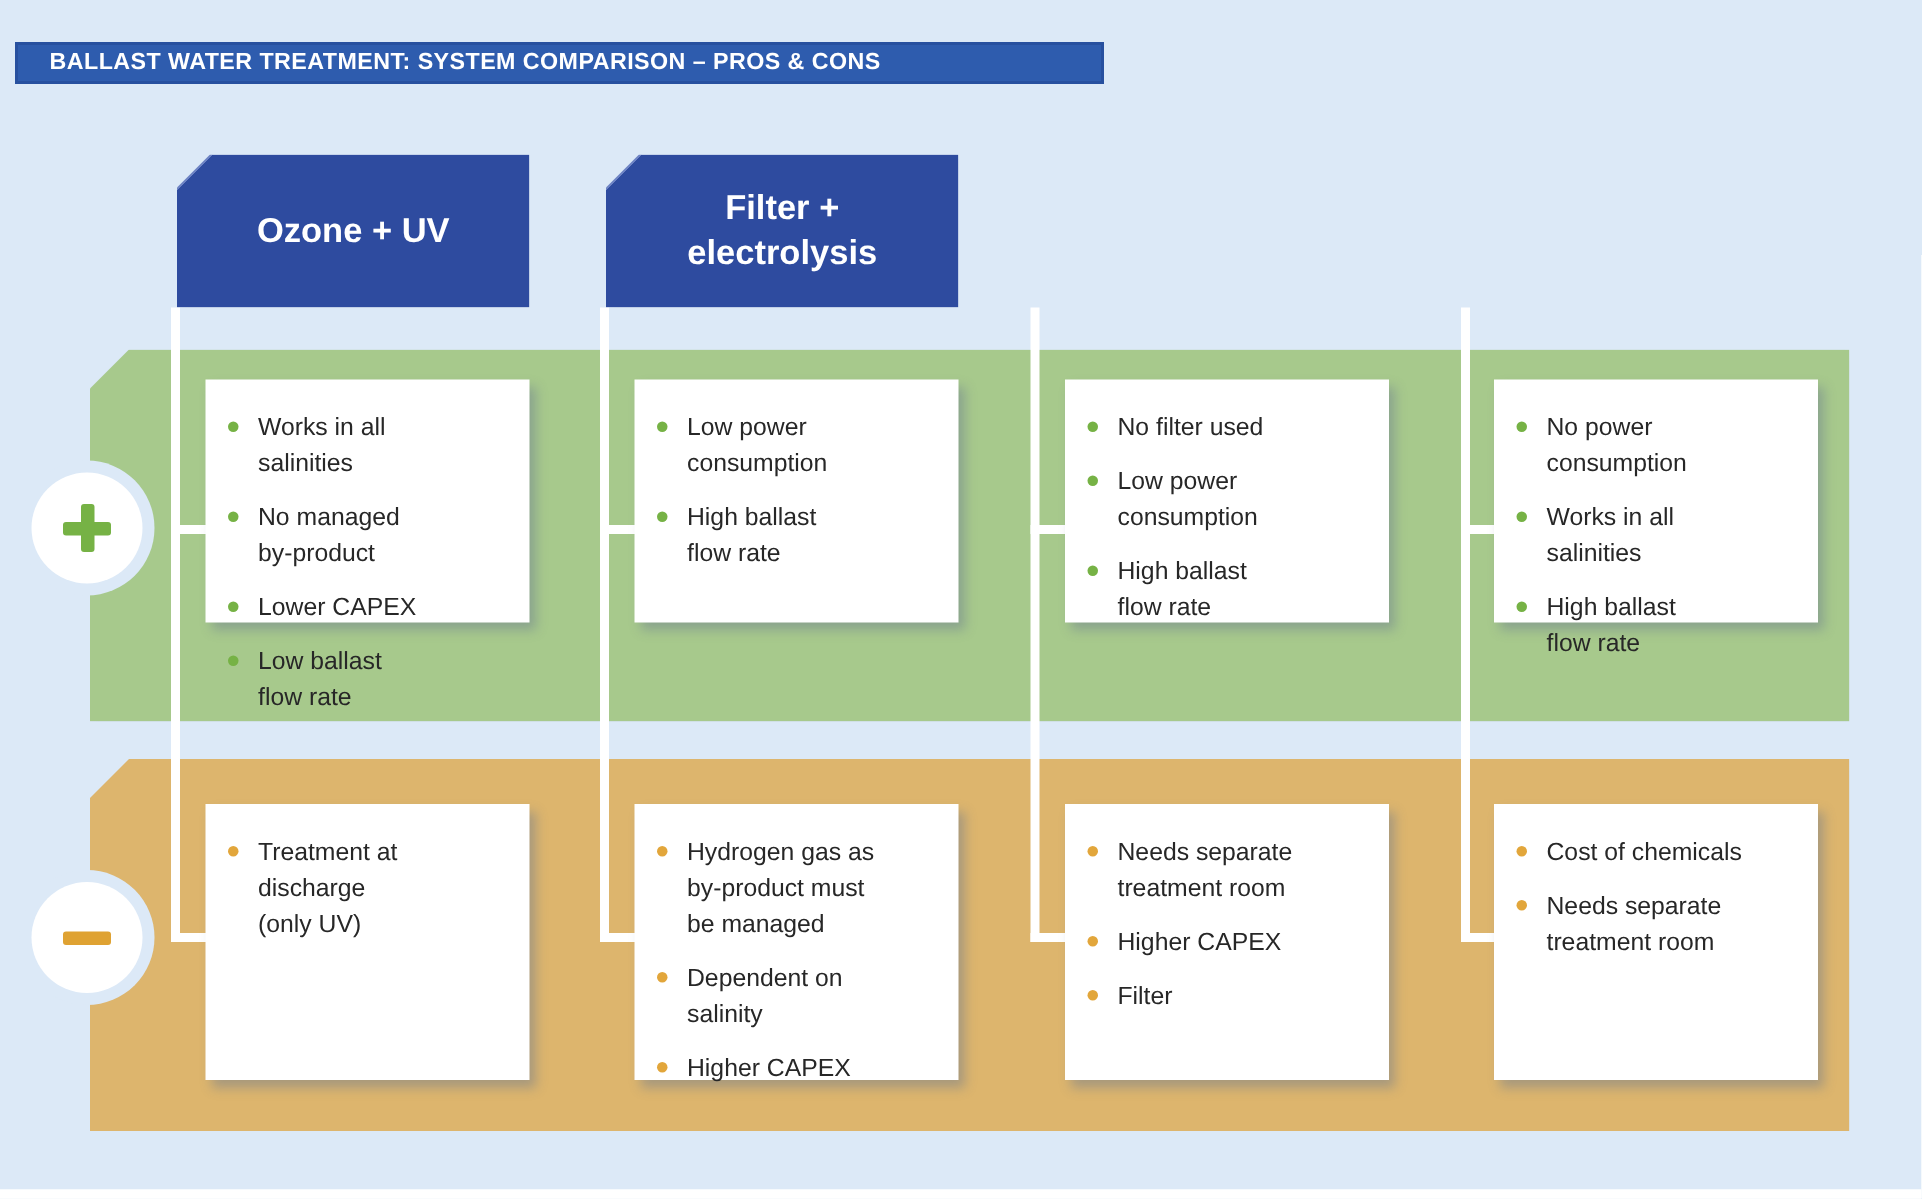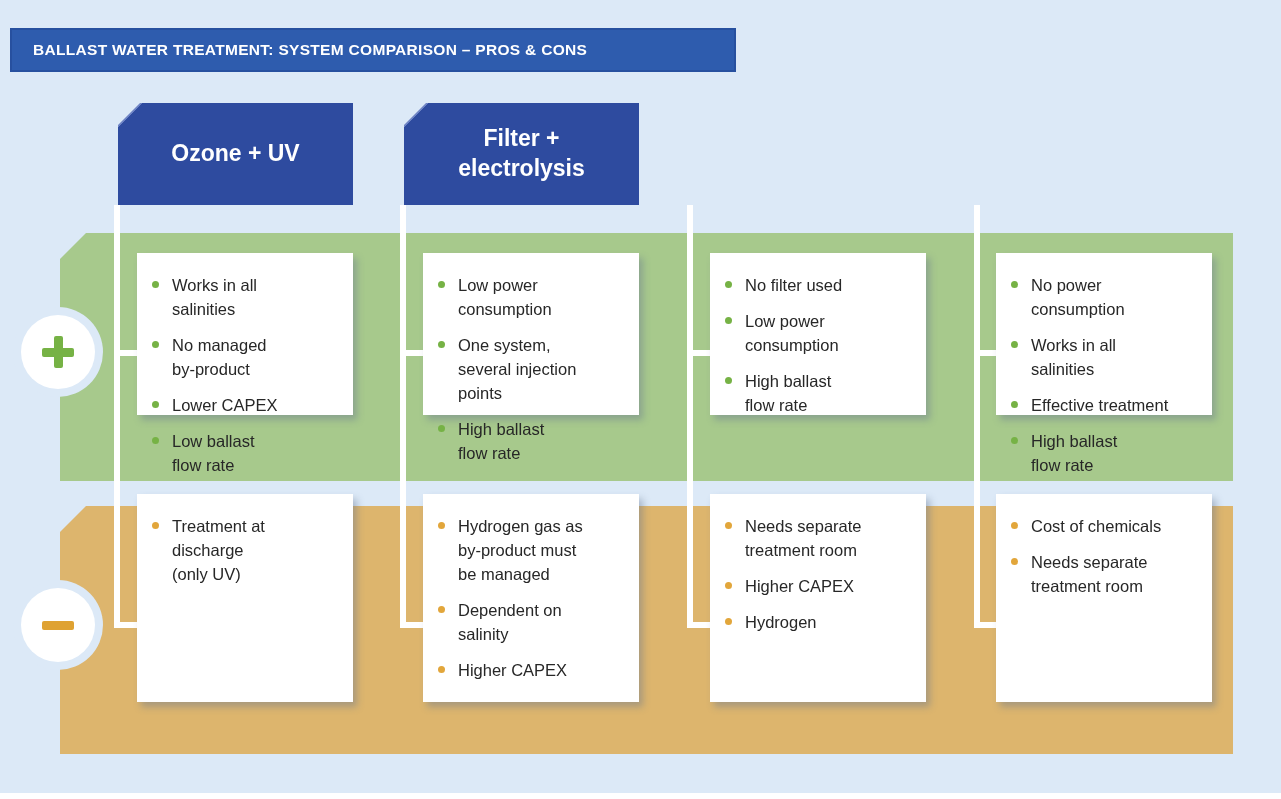--- a/index.html
+++ b/index.html
@@ -3,21 +3,21 @@
 <meta charset="utf-8">
 <style>
   html,body{margin:0;padding:0;background:#ffffff;}
   .stage{
     position:relative;width:1281px;height:799px;overflow:hidden;
     background:#ffffff;font-family:"Liberation Sans",sans-serif;
   }
   .bg{position:absolute;left:0;top:0;width:1281px;height:793px;background:#dce9f7;}
   
   .title-bar{
-    position:absolute;left:10px;top:28px;width:726px;height:44px;
+    position:absolute;left:10px;top:28px;width:726px;height:28px;
     background:#2e5cae;border:2px solid #27509f;box-sizing:border-box;
     display:flex;align-items:center;padding-left:21px;
     color:#ffffff;font-size:15.5px;font-weight:bold;letter-spacing:.3px;
   }
   
   .col-header{
     position:absolute;top:103px;width:235px;height:102px;background:#2e4b9f;
     clip-path:polygon(22px 0,100% 0,100% 100%,0 100%,0 22px);
     display:flex;align-items:center;justify-content:center;text-align:center;
     color:#ffffff;font-size:23px;font-weight:bold;line-height:1.3;
@@ -38,21 +38,21 @@
   .band.cons{top:506px;background:#ddb56d;}
   
   .vline{position:absolute;top:205px;width:6px;height:423px;background:#ffffff;z-index:2;}
   .stub{position:absolute;width:25px;height:6px;background:#ffffff;z-index:2;}
   
   .card{
     position:absolute;width:216px;background:#ffffff;z-index:3;
     box-shadow:4px 5px 7px rgba(105,120,145,.45);box-sizing:border-box;
   }
   .card.pros{top:253px;height:162px;}
-  .card.cons{top:494px;height:208px;}
+  .card.cons{top:536px;height:184px;}
   .card ul{list-style:none;margin:0;padding:20px 6px 0 15px;}
   .card li{display:flex;gap:13px;margin-bottom:12px;}
   .dot{flex:none;width:7px;height:7px;border-radius:50%;margin-top:8px;}
   .pros .dot{background:#76b245;}
   .cons .dot{background:#e2a63b;}
   .txt{white-space:pre-line;font-size:16.5px;line-height:24px;color:#272727;}
   
   .halo{position:absolute;left:13px;width:90px;height:90px;border-radius:50%;background:#dce9f7;z-index:4;}
   .halo.pros{top:307px;}
   .halo.cons{top:580px;}
@@ -125,26 +125,20 @@
   </div>
   <div class="card pros" style="left:423px">
     <ul>
       <li>
           <span class="dot"></span>
           <span class="txt">Low power
 consumption</span>
         </li>
       <li>
           <span class="dot"></span>
-          <span class="txt">One system,
-several injection
-points</span>
-        </li>
-      <li>
-          <span class="dot"></span>
           <span class="txt">High ballast
 flow rate</span>
         </li>
     </ul>
   </div>
   <div class="card pros" style="left:710px">
     <ul>
       <li>
           <span class="dot"></span>
           <span class="txt">No filter used</span>
@@ -165,24 +159,20 @@
     <ul>
       <li>
           <span class="dot"></span>
           <span class="txt">No power
 consumption</span>
         </li>
       <li>
           <span class="dot"></span>
           <span class="txt">Works in all
 salinities</span>
-        </li>
-      <li>
-          <span class="dot"></span>
-          <span class="txt">Effective treatment</span>
         </li>
       <li>
           <span class="dot"></span>
           <span class="txt">High ballast
 flow rate</span>
         </li>
     </ul>
   </div>
 
   <div class="card cons" style="left:137px">
@@ -220,21 +210,21 @@
           <span class="dot"></span>
           <span class="txt">Needs separate
 treatment room</span>
         </li>
       <li>
           <span class="dot"></span>
           <span class="txt">Higher CAPEX</span>
         </li>
       <li>
           <span class="dot"></span>
-          <span class="txt">Hydrogen</span>
+          <span class="txt">Filter</span>
         </li>
     </ul>
   </div>
   <div class="card cons" style="left:996px">
     <ul>
       <li>
           <span class="dot"></span>
           <span class="txt">Cost of chemicals</span>
         </li>
       <li>

